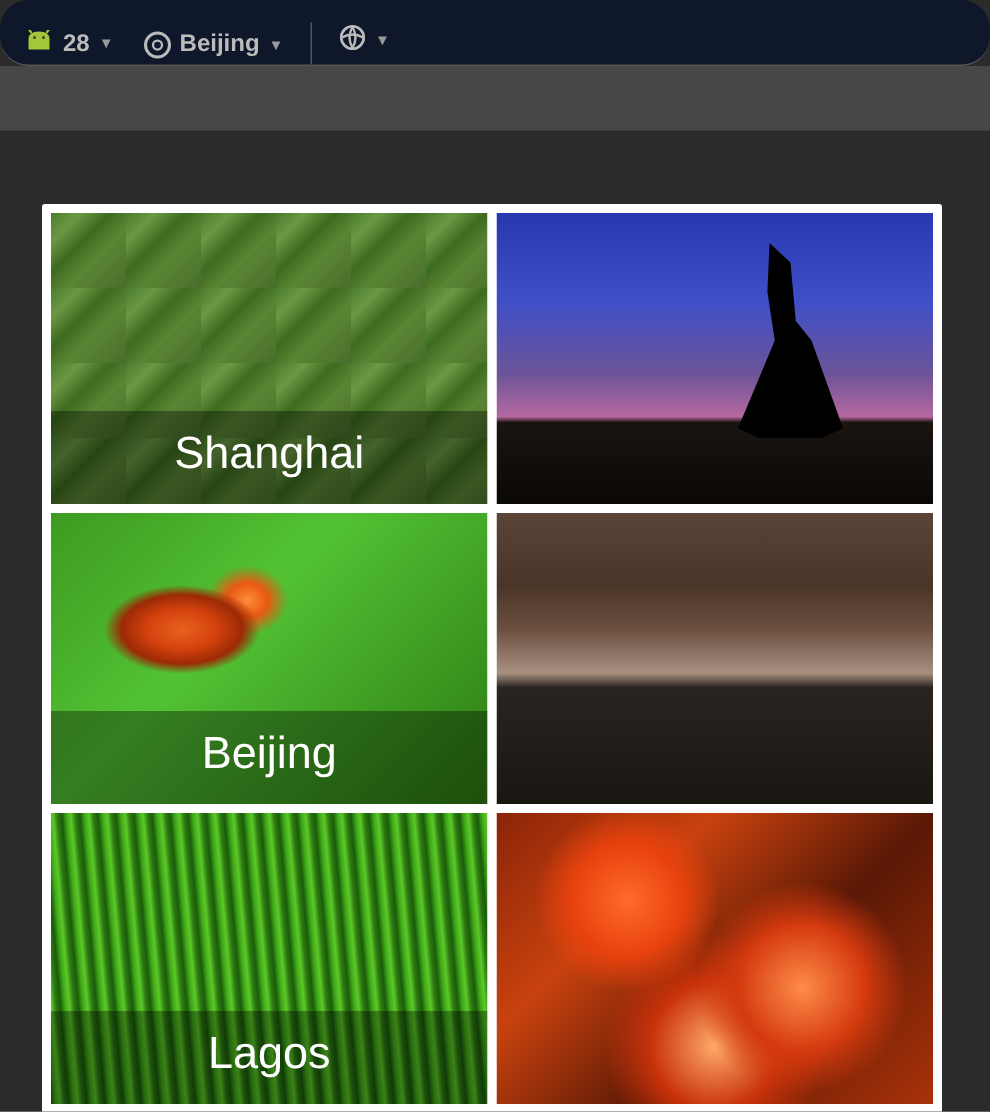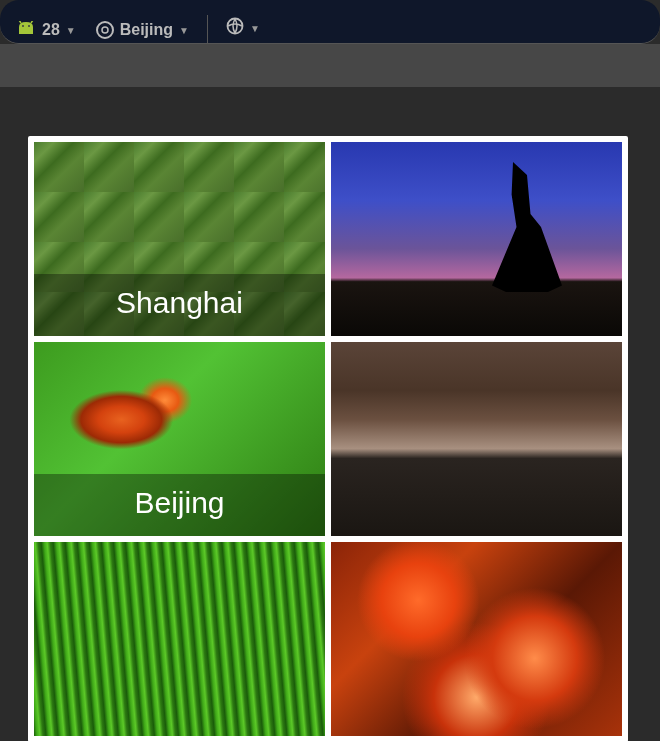--- a/index.html
+++ b/index.html
@@ -207,20 +207,23 @@
           <span class="grid-label">Beijing</span>
         </div>
       </div>
 
       <div class="grid-item">
         <div class="grid-image img-delhi" title="coastline-dusk"></div>
       </div>
 
       <div class="grid-item">
         <div class="grid-image img-lagos" title="green-grass-closeup"></div>
+        <div class="grid-label-bar">
+          <span class="grid-label">Lagos</span>
+        </div>
       </div>
 
       <div class="grid-item">
         <div class="grid-image img-tianjin" title="autumn-red-leaves"></div>
       </div>
 
     </div>
   </div>
 </div>
 

